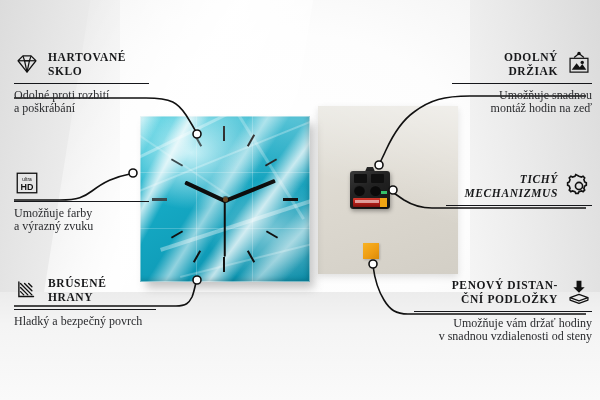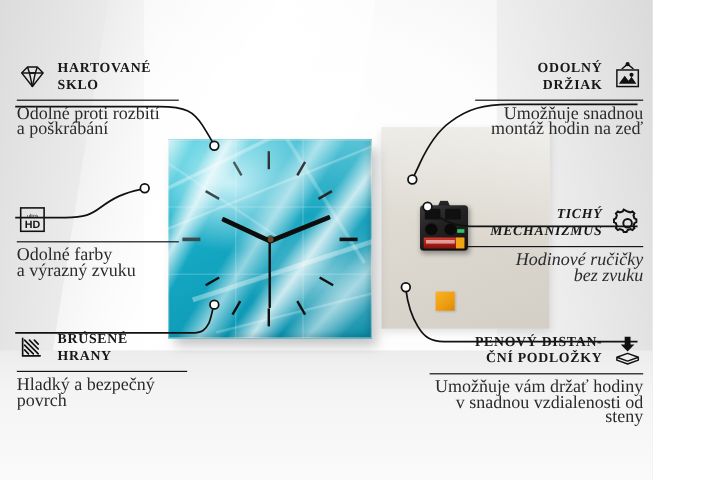--- a/index.html
+++ b/index.html
@@ -1,21 +1,21 @@
 <!DOCTYPE html>
 <html><head>
 <meta charset="utf-8">
 <style>
   html,body{margin:0;padding:0;}
   body{
     width:600px;height:400px;overflow:hidden;
     font-family:"Liberation Serif", serif;
     background:#ffffff;
   }
-  #stage{position:relative;width:544px;height:400px;overflow:hidden;}
+  #stage{position:relative;width:600px;height:400px;overflow:hidden;}
 
   
   .bg-base{
     position:absolute;inset:0;
     background:
       radial-gradient(ellipse 78% 95% at 50% 45%, #ffffff 0%, #fdfdfd 38%, #f4f4f4 64%, #e8e8e8 86%, #dedede 100%);
   }
   .bg-v1{
     position:absolute;left:0;top:0;width:120px;height:400px;
     background:linear-gradient(100deg,#d9d9d9 0%, #eaeaea 55%, #f6f6f6 100%);
@@ -131,21 +131,21 @@
   .feat{position:absolute;}
   .feat .head{display:flex;align-items:center;gap:8px;}
   .feat .ttl{
     font-family:"Liberation Serif", serif;
     font-weight:bold;font-size:11.5px;line-height:14px;
     letter-spacing:.6px;color:#17181a;text-transform:uppercase;
   }
   .feat .rule{height:1px;background:#15161a;margin:5px 0 5px;}
   .feat .sub{
     font-family:"Liberation Serif", serif;
-    font-size:15px;line-height:12.5px;color:#2a2b2e;
+    font-size:12px;line-height:12.5px;color:#2a2b2e;
   }
   .feat.left .head{justify-content:flex-start;}
   .feat.left .ttl{text-align:left;}
   .feat.left .sub{text-align:left;}
   .feat.right .head{justify-content:flex-end;flex-direction:row;}
   .feat.right .ttl{text-align:right;}
   .feat.right .sub{text-align:right;}
   .ico{width:26px;height:26px;flex:0 0 26px;display:block;}
   .ico svg{display:block;width:26px;height:26px;}
 </style>
@@ -266,21 +266,21 @@
       <span class="ico">
         <svg viewBox="0 0 32 32">
           <rect x="4" y="4" width="24" height="24" fill="none" stroke="#111" stroke-width="1.6"></rect>
           <text x="16" y="14" font-family="Liberation Sans, sans-serif" font-size="6" fill="#111" text-anchor="middle">ultra</text>
           <text x="16" y="25" font-family="Liberation Sans, sans-serif" font-size="11" font-weight="bold" fill="#111" text-anchor="middle">HD</text>
         </svg>
       </span>
     </div>
     <div class="rule"></div>
     <div class="sub">
-      <span>Odolné farby</span><br>
+      <span>Umožňuje farby</span><br>
       <span>a výrazný zvuku</span>
     </div>
   </div>
 
   <div class="feat right" style="right:8px;top:50px;width:140px;">
     <div class="head">
       <span class="ttl">
         <span>ODOLNÝ</span><br>
         <span>DRŽIAK</span>
       </span>
@@ -337,24 +337,20 @@
       <span class="ico">
         <svg viewBox="0 0 32 32">
             <g stroke="#111" stroke-width="2" fill="none">
           <path d="M16 4 l3 1 2-1 2 2 -1 2 1 3 2 1 0 3 -2 1 -1 3 1 2 -2 2 -2 -1 -3 1 -1 2 -3 0 -1 -2 -3 -1 -2 1 -2 -2 1 -2 -1 -3 -2 -1 0 -3 2 -1 1 -3 -1 -2 2 -2 2 1 3 -1 1 -2 z"></path>
           <circle cx="16" cy="16" r="4.4"></circle>
         </g>
           </svg>
       </span>
     </div>
     <div class="rule"></div>
-    <div class="sub">
-      <span>Hodinové ručičky</span><br>
-      <span>bez zvuku</span>
-    </div>
   </div>
 
   <div class="feat right" style="right:8px;top:278px;width:178px;">
     <div class="head">
       <span class="ttl">
         <span>PENOVÝ DISTAN-</span><br>
         <span>ČNÍ PODLOŽKY</span>
       </span>
       <span class="ico">
         <svg viewBox="0 0 32 32">

